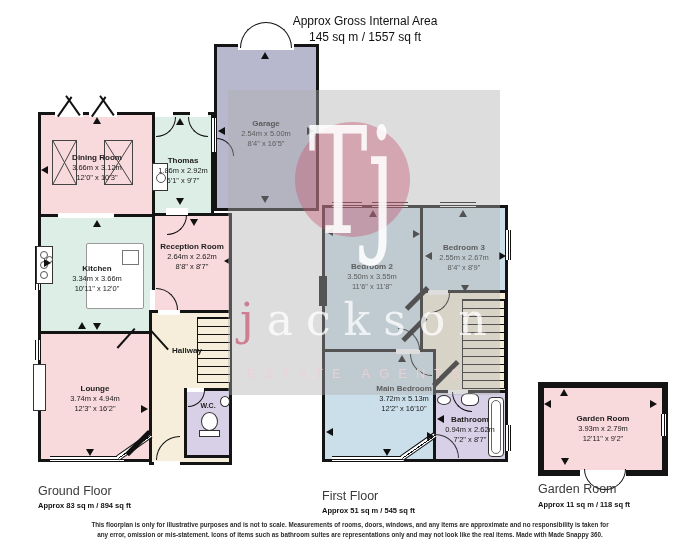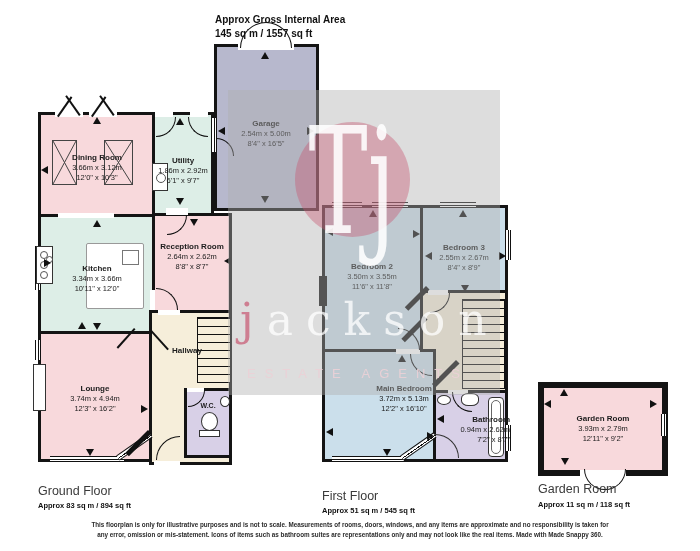--- a/index.html
+++ b/index.html
@@ -31,22 +31,22 @@
 
   .stairs{position:absolute;background:repeating-linear-gradient(to bottom,#111 0 1px,transparent 1px 8px);
           border:1.5px solid #111;box-sizing:border-box;z-index:19;}
 
   .fixt{position:absolute;background:#fff;border:1px solid #333;box-sizing:border-box;z-index:24;}
 
   
   .flabel{position:absolute;font-size:12.5px;color:#3a3a3a;z-index:30;}
   .farea{position:absolute;font-size:7.5px;font-weight:bold;color:#111;z-index:30;}
 
-  .header{position:absolute;left:215px;top:13px;width:300px;
-          font-size:10px;font-weight:bold;color:#111;line-height:1.35;z-index:30;}
+  .header{position:absolute;left:215px;top:13px;width:300px;text-align:center;
+          font-size:12px;font-weight:normal;color:#111;line-height:1.35;z-index:30;}
 
   .disclaimer{position:absolute;left:88px;top:520px;width:524px;text-align:center;
           font-size:6.3px;font-weight:bold;color:#2b2b2b;line-height:1.55;z-index:30;}
 
   
   .wm{position:absolute;pointer-events:none;}
   .wm-box{left:228px;top:90px;width:272px;height:305px;background:var(--wmgrey);z-index:50;}
   .wm-circle{left:295px;top:122px;width:115px;height:115px;border-radius:50%;
              background:var(--brandpink);z-index:51;}
   .wm-tj{left:278px;top:108px;width:148px;text-align:center;font-family:"DejaVu Serif",serif;
@@ -129,21 +129,21 @@
     <div style="position:absolute;left:2px;top:2px;right:2px;bottom:2px;border:1px solid #666;border-radius:5px;"></div>
   </div>
   <div class="arc" style="left:435px;top:434px;width:24px;height:24px;border-top:1px solid #333;border-right:1px solid #333;border-top-right-radius:100%;"></div>
 
   <div class="rlabel" style="left:47px;top:147px;width:100px;">
     <div class="nm">Dining Room</div>
     <div class="dm">3.66m x 3.12m</div>
     <div class="dm">12'0" x 10'3"</div>
   </div>
   <div class="rlabel" style="left:143px;top:150px;width:80px;">
-    <div class="nm">Utility</div>
+    <div class="nm">Thomas</div>
     <div class="dm">1.86m x 2.92m</div>
     <div class="dm">6'1" x 9'7"</div>
   </div>
   <div class="rlabel" style="left:216px;top:113px;width:100px;">
     <div class="nm">Garage</div>
     <div class="dm">2.54m x 5.00m</div>
     <div class="dm">8'4" x 16'5"</div>
   </div>
   <div class="rlabel" style="left:47px;top:258px;width:100px;">
     <div class="nm">Kitchen</div>
@@ -174,21 +174,21 @@
   <div class="rlabel" style="left:414px;top:237px;width:100px;">
     <div class="nm">Bedroom 3</div>
     <div class="dm">2.55m x 2.67m</div>
     <div class="dm">8'4" x 8'9"</div>
   </div>
   <div class="rlabel" style="left:354px;top:378px;width:100px;">
     <div class="nm">Main Bedroom</div>
     <div class="dm">3.72m x 5.13m</div>
     <div class="dm">12'2" x 16'10"</div>
   </div>
-  <div class="rlabel" style="left:430px;top:409px;width:80px;text-align:right;">
+  <div class="rlabel" style="left:430px;top:409px;width:80px;">
     <div class="nm">Bathroom</div>
     <div class="dm">0.94m x 2.62m</div>
     <div class="dm">7'2" x 8'7"</div>
   </div>
   <div class="rlabel" style="left:553px;top:408px;width:100px;">
     <div class="nm">Garden Room</div>
     <div class="dm">3.93m x 2.79m</div>
     <div class="dm">12'11" x 9'2"</div>
   </div>
 

